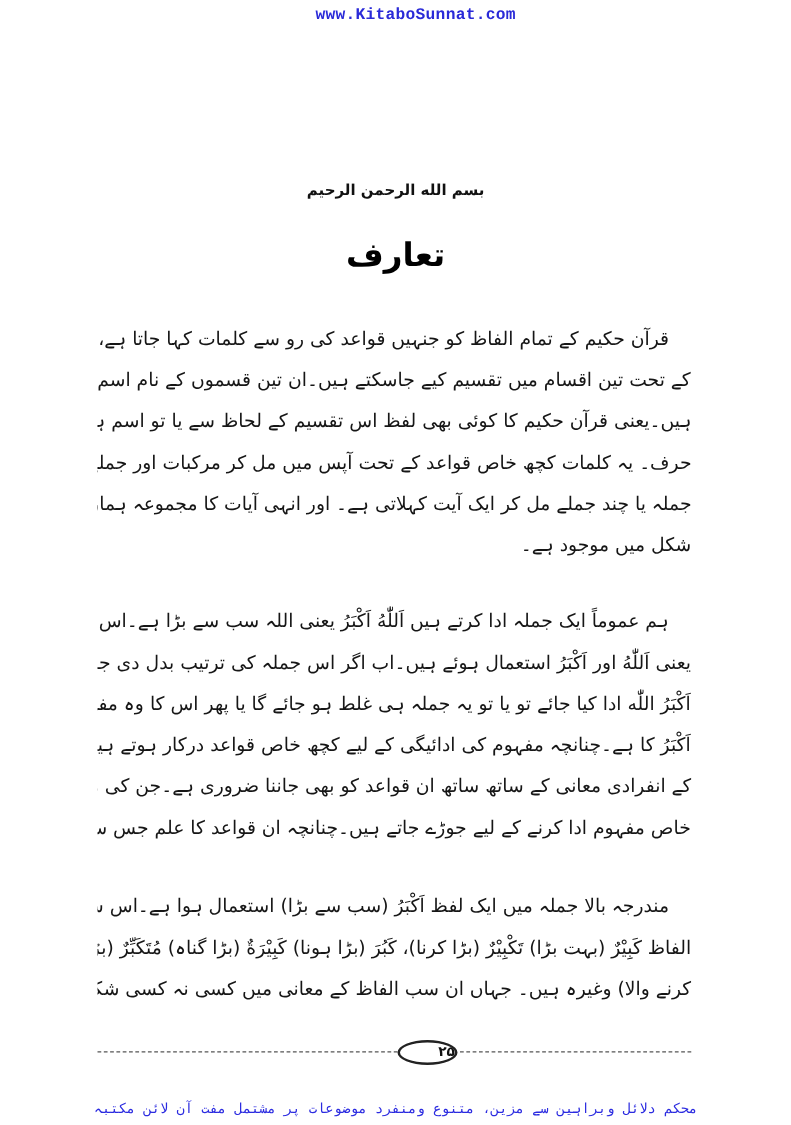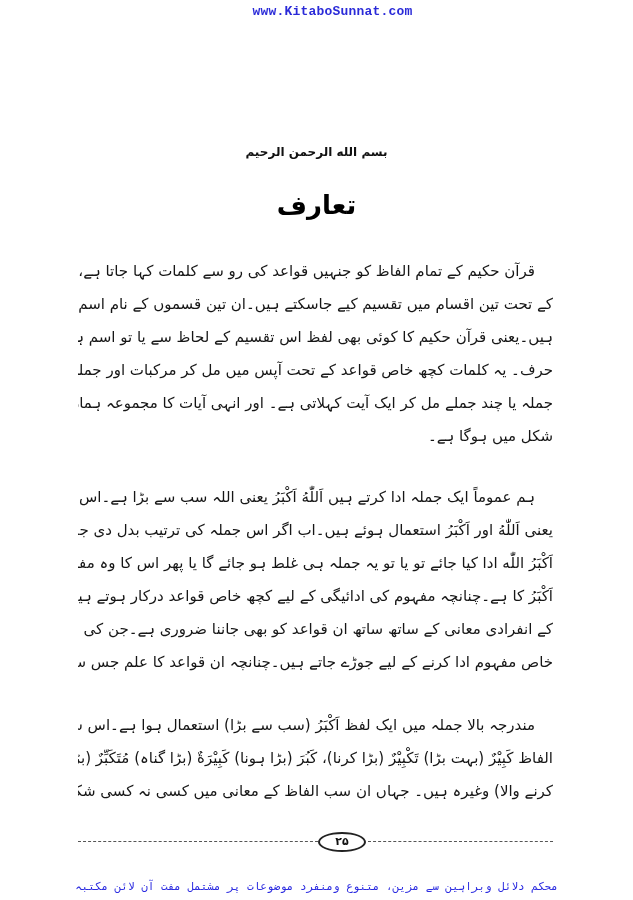--- a/index.html
+++ b/index.html
@@ -95,21 +95,21 @@
     .rule-left { left: 0; width: 240px; }
     .rule-right { left: 290px; width: 185px; }
     .page-number {
       position: absolute;
       left: 240px;
       top: 0;
       width: 44px;
       height: 16px;
       border: 2px solid #222;
       border-radius: 50%;
-      text-align: center;
+      text-align: right;
       font-size: 11px;
       font-weight: bold;
       line-height: 16px;
       color: #111;
       background: #fff;
     }
     .footer-tagline {
       position: absolute;
       top: 880px;
       left: 0;
@@ -129,21 +129,21 @@
 <div class="bismillah">بسم الله الرحمن الرحیم</div>
 
 <div class="page-title">تعارف</div>
 
 <div class="body-text para-1">
   <div class="line indent">قرآن حکیم کے تمام الفاظ کو جنہیں قواعد کی رو سے کلمات کہا جاتا ہے، عربی زبان کے قواعد</div>
   <div class="line">کے تحت تین اقسام میں تقسیم کیے جاسکتے ہیں۔ان تین قسموں کے نام اسم، فعل اور حرف</div>
   <div class="line">ہیں۔یعنی قرآن حکیم کا کوئی بھی لفظ اس تقسیم کے لحاظ سے یا تو اسم ہوگا یا فعل اور یا پھر</div>
   <div class="line">حرف۔ یہ کلمات کچھ خاص قواعد کے تحت آپس میں مل کر مرکبات اور جملے بنتے ہیں۔ پھر ایک</div>
   <div class="line">جملہ یا چند جملے مل کر ایک آیت کہلاتی ہے۔ اور انہی آیات کا مجموعہ ہمارے پاس قرآن حکیم کی</div>
-  <div class="line last">شکل میں ہوگا ہے۔</div>
+  <div class="line last">شکل میں موجود ہے۔</div>
 </div>
 
 <div class="body-text para-2">
   <div class="line indent">ہم عموماً ایک جملہ ادا کرتے ہیں اَللّٰهُ اَکْبَرُ یعنی اللہ سب سے بڑا ہے۔اس جملہ میں دو اسم</div>
   <div class="line">یعنی اَللّٰهُ اور اَکْبَرُ استعمال ہوئے ہیں۔اب اگر اس جملہ کی ترتیب بدل دی جائے یعنی</div>
   <div class="line">اَکْبَرُ اللّٰه ادا کیا جائے تو یا تو یہ جملہ ہی غلط ہو جائے گا یا پھر اس کا وہ مفہوم نہیں رہے گا جو اَللّٰهُ</div>
   <div class="line">اَکْبَرُ کا ہے۔چنانچہ مفہوم کی ادائیگی کے لیے کچھ خاص قواعد درکار ہوتے ہیں۔اس لیے الفاظ</div>
   <div class="line">کے انفرادی معانی کے ساتھ ساتھ ان قواعد کو بھی جاننا ضروری ہے۔جن کی مدد سے الفاظ کوئی</div>
   <div class="line">خاص مفہوم ادا کرنے کے لیے جوڑے جاتے ہیں۔چنانچہ ان قواعد کا علم جس سے الفاظ کو آپس</div>
 </div>

